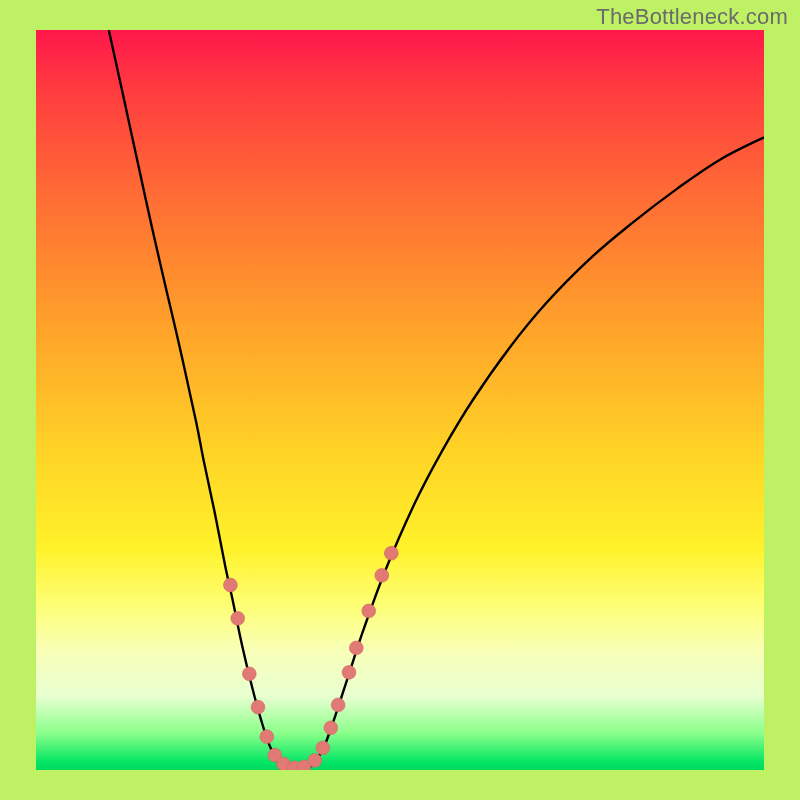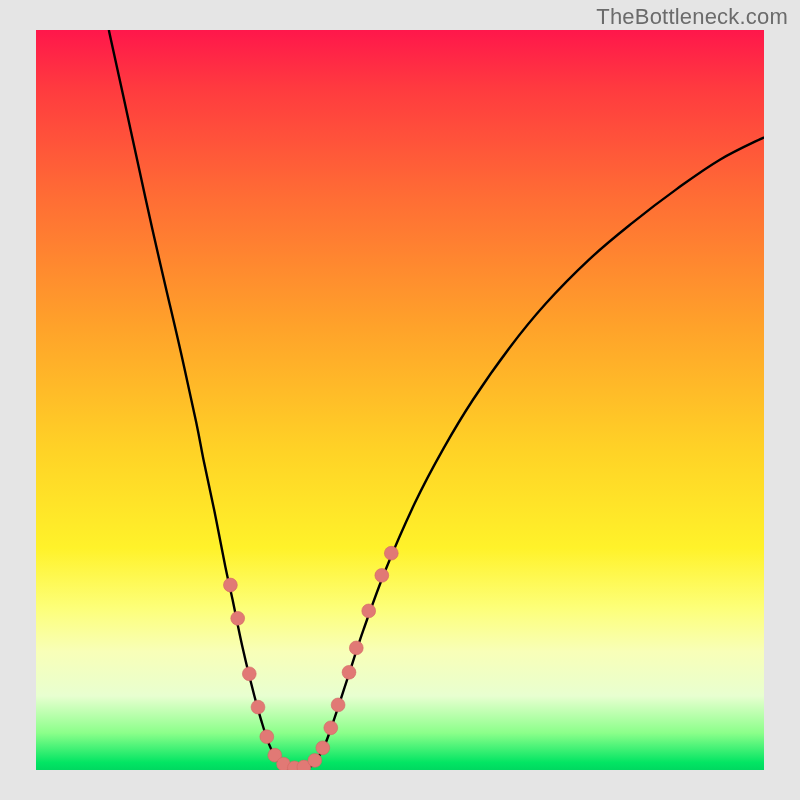--- a/index.html
+++ b/index.html
@@ -10,21 +10,21 @@
     overflow: hidden;
     background: #000;
     font-family: Arial, Helvetica, sans-serif;
   }
   .frame {
     position: absolute;
     left: 0;
     top: 0;
     width: 800px;
     height: 800px;
-    background: #e5e5e5;
+    background: #bef264;
   }
   .watermark {
     position: absolute;
     top: 4px;
     right: 12px;
     color: #6b6b6b;
     font-size: 22px;
     font-weight: 500;
     letter-spacing: 0.2px;
   }

